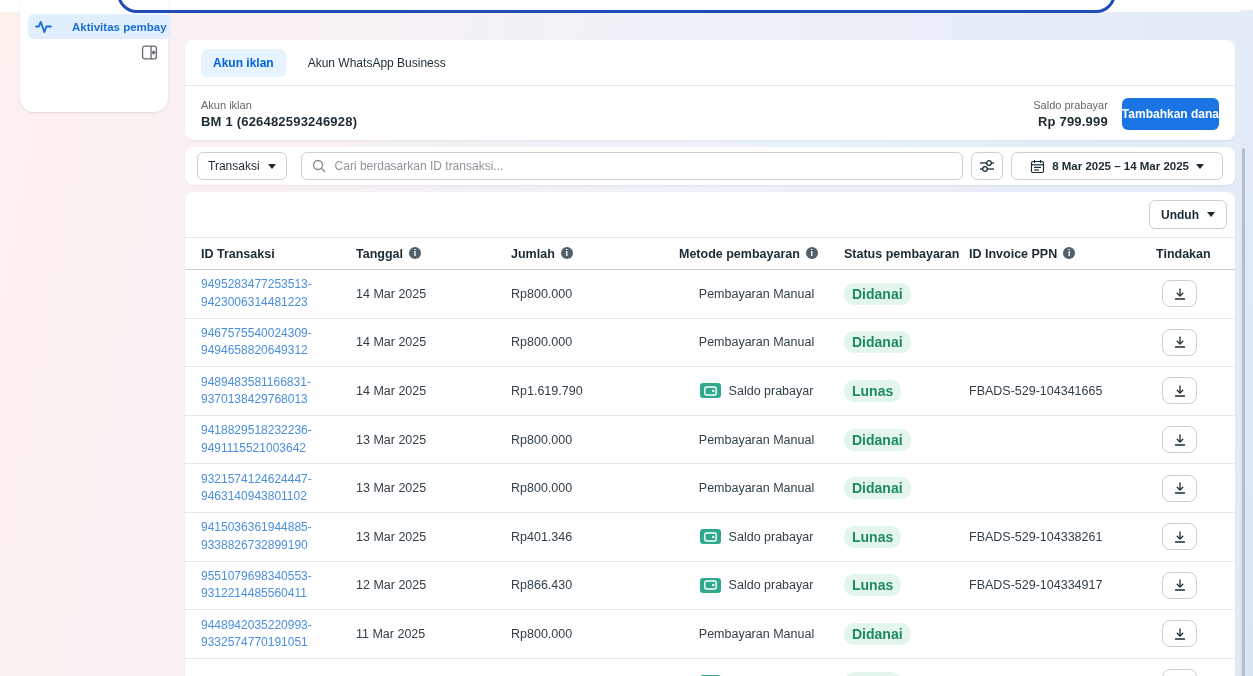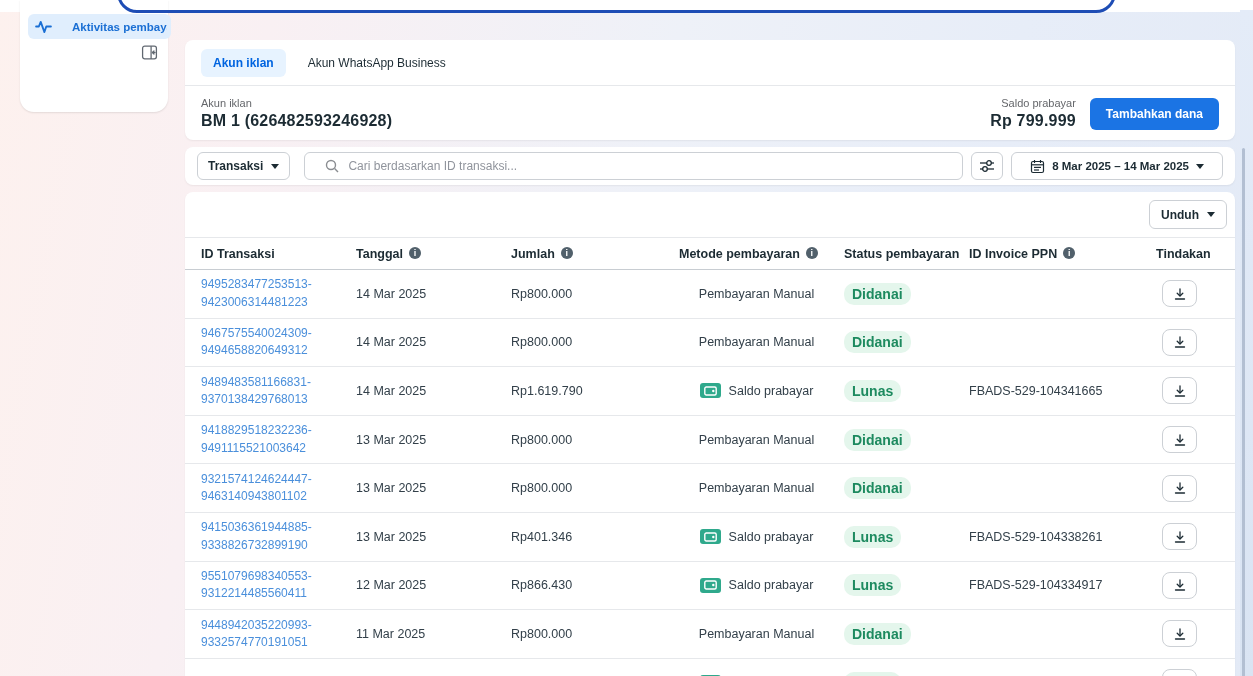--- a/index.html
+++ b/index.html
@@ -35,31 +35,31 @@
 
   
   .tabs-row{height:45px;display:flex;align-items:center;padding:0 16px;border-bottom:1px solid #e6e8eb;}
   .tab{font-size:12px;color:#1c2b33;padding:7px 12px;border-radius:6px;cursor:pointer;}
   .tab.active{background:#e7f3ff;color:#0064e0;font-weight:bold;}
   .tab + .tab{margin-left:10px;}
 
   
   .acct-row{height:55px;display:flex;align-items:center;justify-content:space-between;padding:0 16px;}
   .mini-label{font-size:11px;color:#65676b;margin-bottom:3px;}
-  .big-val{font-size:16px;font-weight:bold;color:#1c2b33;letter-spacing:.2px;}
+  .big-val{font-size:13px;font-weight:bold;color:#1c2b33;letter-spacing:.2px;}
   .acct-right{display:flex;align-items:center;gap:14px;}
   .balance{text-align:right;}
   .btn-primary{background:#1b74e4;color:#fff;border:none;border-radius:6px;font-size:12px;font-weight:bold;
-      padding:9px 16px;cursor:pointer;font-family:"Liberation Sans",sans-serif;}
+      padding:9px 0;cursor:pointer;font-family:"Liberation Sans",sans-serif;}
 
   
   .ctl{height:28px;border:1px solid #ccd0d5;border-radius:6px;background:#fff;display:flex;align-items:center;
       box-sizing:border-box;font-family:"Liberation Sans",sans-serif;}
-  .btn-drop{gap:8px;padding:0 10px;font-size:12px;font-weight:bold;color:#1c2b33;cursor:pointer;}
-  .search-wrap{flex:1;gap:7px;padding:0 20px;}
+  .btn-drop{gap:8px;padding:0 10px;font-size:12px;font-weight:normal;color:#1c2b33;cursor:pointer;}
+  .search-wrap{flex:1;gap:7px;padding:0 10px;}
   .search-wrap input{border:none;outline:none;flex:1;font-size:12px;color:#1c2b33;font-family:"Liberation Sans",sans-serif;}
   .search-wrap input::placeholder{color:#90949c;}
   .icon-btn{width:32px;justify-content:center;cursor:pointer;}
   .date-btn{gap:7px;padding:0 18px;font-size:11.5px;font-weight:bold;color:#1c2b33;cursor:pointer;white-space:nowrap;}
   .caret{width:0;height:0;border-left:4px solid transparent;border-right:4px solid transparent;border-top:5px solid #1c2b33;}
 
   
   .unduh-row{height:45px;display:flex;align-items:center;justify-content:flex-end;padding:0 8px;}
   .btn-unduh{gap:8px;padding:0 11px;height:29px;font-size:12px;font-weight:bold;color:#1c2b33;cursor:pointer;}
 

